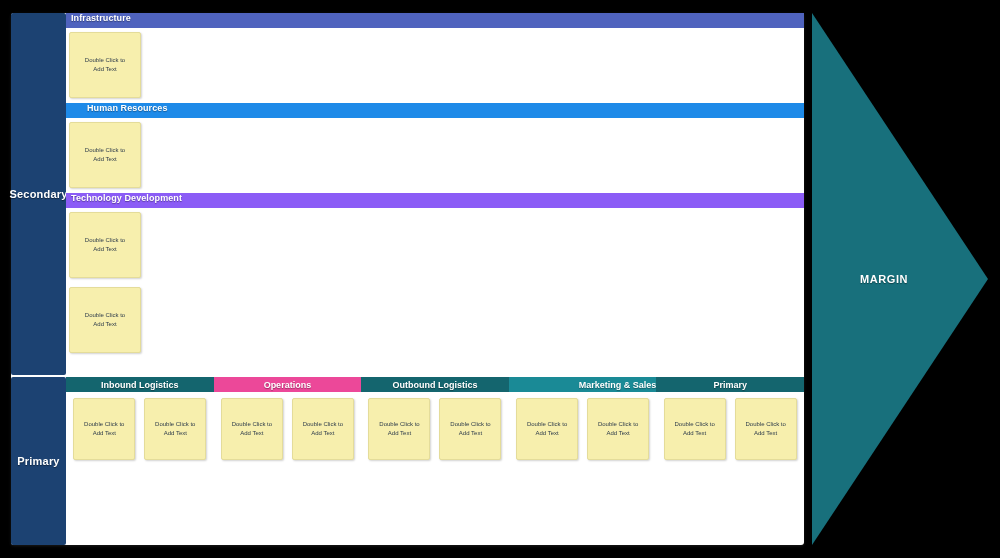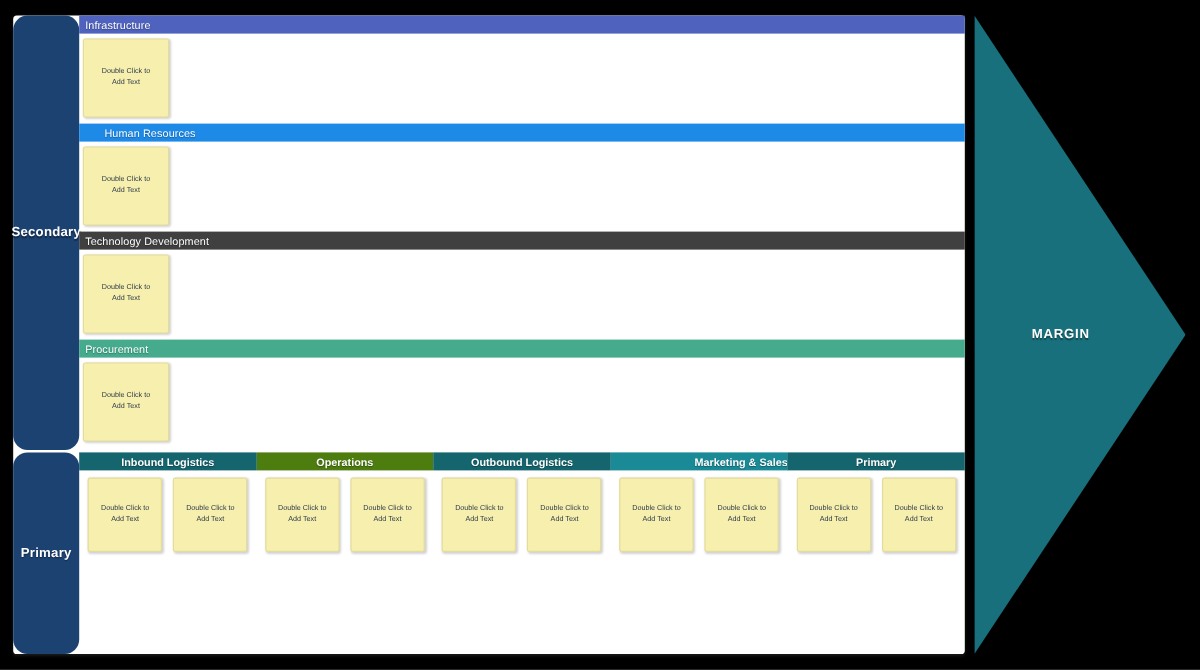--- a/index.html
+++ b/index.html
@@ -38,21 +38,21 @@
     left: 11px;
     background: #1c4272;
     color: #ffffff;
     font-size: 11px;
     font-weight: bold;
     display: flex;
     align-items: center;
     justify-content: center;
     letter-spacing: 0.2px;
     text-shadow: 0 1px 1px rgba(0,0,0,0.45);
-    border-radius: 12px;
+    border-radius: 2px;
   }
   .side-secondary {
     top: 13px;
     width: 55px;
     height: 362px;
   }
   .side-primary {
     top: 377px;
     width: 55px;
     height: 168px;
@@ -72,23 +72,23 @@
     height: 90px;
   }
   .sec-row.last { height: 92px; }
 
   .sec-header {
     position: relative;
     height: 15px;
     width: 100%;
     color: #ffffff;
     font-size: 9px;
-    font-weight: normal;
-    display: flex;
-    align-items: center;
+    font-weight: bold;
+    display: flex;
+    align-items: flex-start;
     padding-left: 5px;
     box-sizing: border-box;
     text-shadow: 0 1px 1px rgba(0,0,0,0.35);
     letter-spacing: 0.1px;
   }
 
   .sec-notes {
     position: relative;
     height: 75px;
     width: 100%;
@@ -224,56 +224,53 @@
         <div class="note note-sec" style="background: rgb(247, 239, 173); border-color: rgb(228, 220, 154);">
           <div>
             <div>Double Click to</div>
             <div>Add Text</div>
           </div>
         </div>
       </div>
     </div>
 
     <div class="sec-row">
-      <div class="sec-header" style="background: #404040;">
+      <div class="sec-header" style="background: #8b5cf6;">
         <span>Technology Development</span>
       </div>
       <div class="sec-notes">
         <div class="note note-sec" style="background: rgb(247, 239, 173); border-color: rgb(228, 220, 154);">
           <div>
             <div>Double Click to</div>
             <div>Add Text</div>
           </div>
         </div>
       </div>
     </div>
 
     <div class="sec-row last">
-      <div class="sec-header" style="background: rgb(69, 171, 140);">
-        <span>Procurement</span>
-      </div>
       <div class="sec-notes">
         <div class="note note-sec" style="background: rgb(247, 239, 173); border-color: rgb(228, 220, 154);">
           <div>
             <div>Double Click to</div>
             <div>Add Text</div>
           </div>
         </div>
       </div>
     </div>
 
   </div>
 
   <div class="primary-area">
 
     <div class="pri-headers">
       <div class="pri-header" style="background: rgb(20, 101, 110);">
         <span>Inbound Logistics</span>
       </div>
-      <div class="pri-header" style="background: #4d7c0f;">
+      <div class="pri-header" style="background: #ec4899;">
         <span>Operations</span>
       </div>
       <div class="pri-header" style="background: rgb(20, 101, 110);">
         <span>Outbound Logistics</span>
       </div>
       <div class="pri-header" style="background: rgb(26, 138, 150); justify-content: flex-end;">
         <span>Marketing &amp; Sales</span>
       </div>
       <div class="pri-header" style="background: rgb(20, 101, 110);">
         <span>Primary</span>

